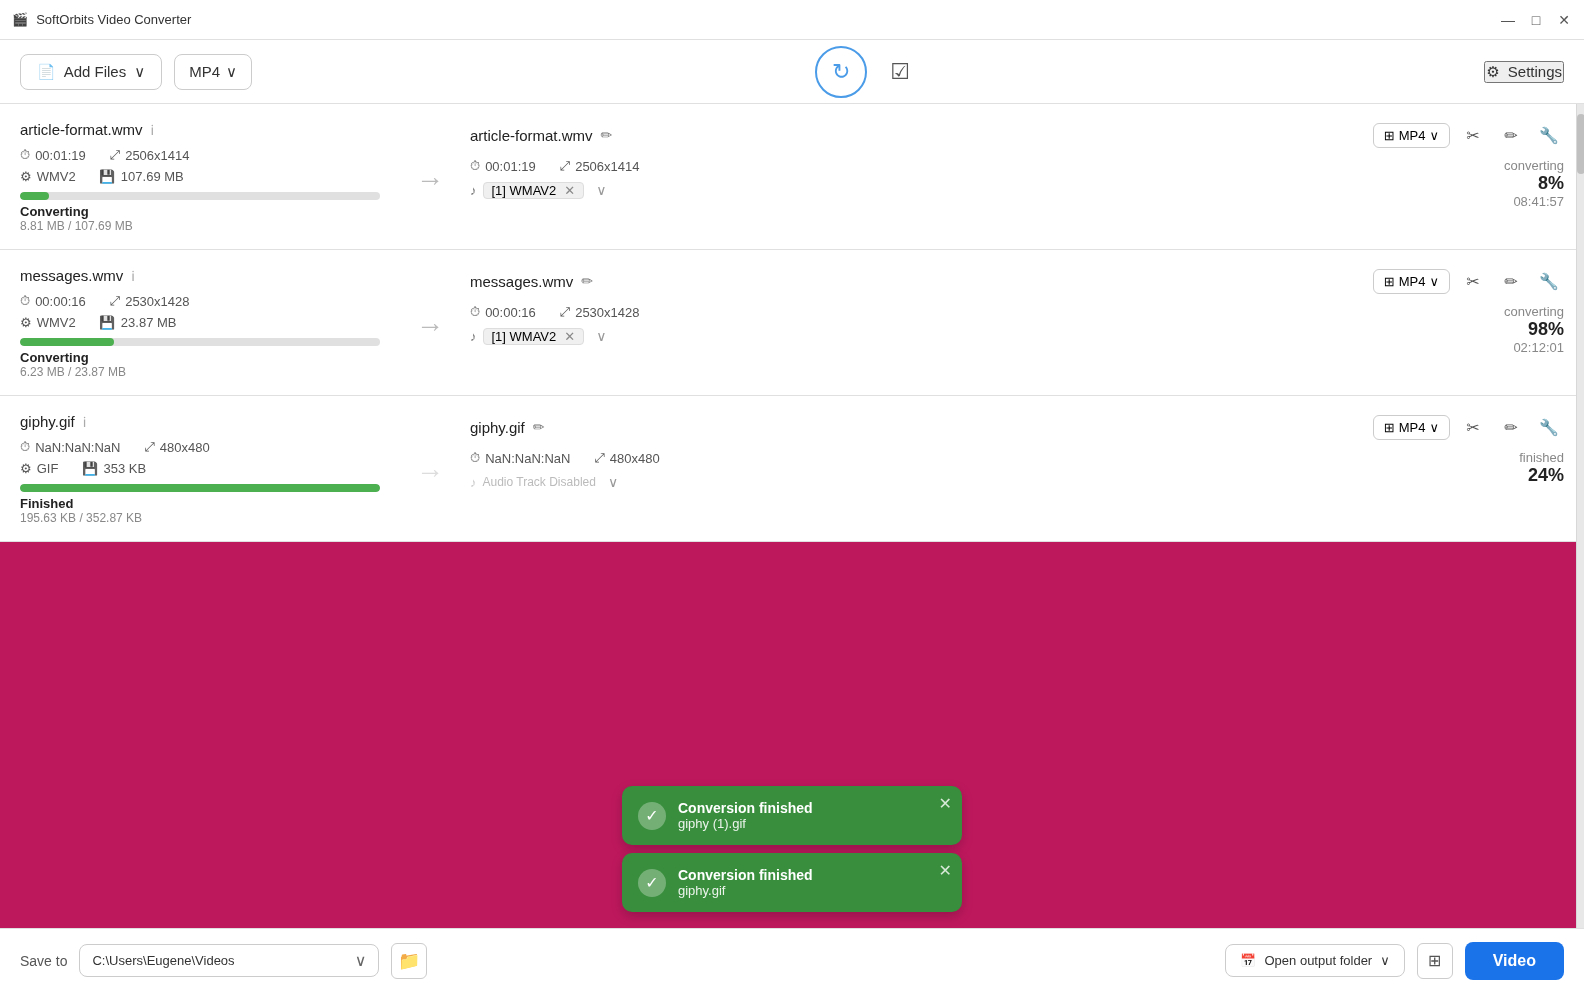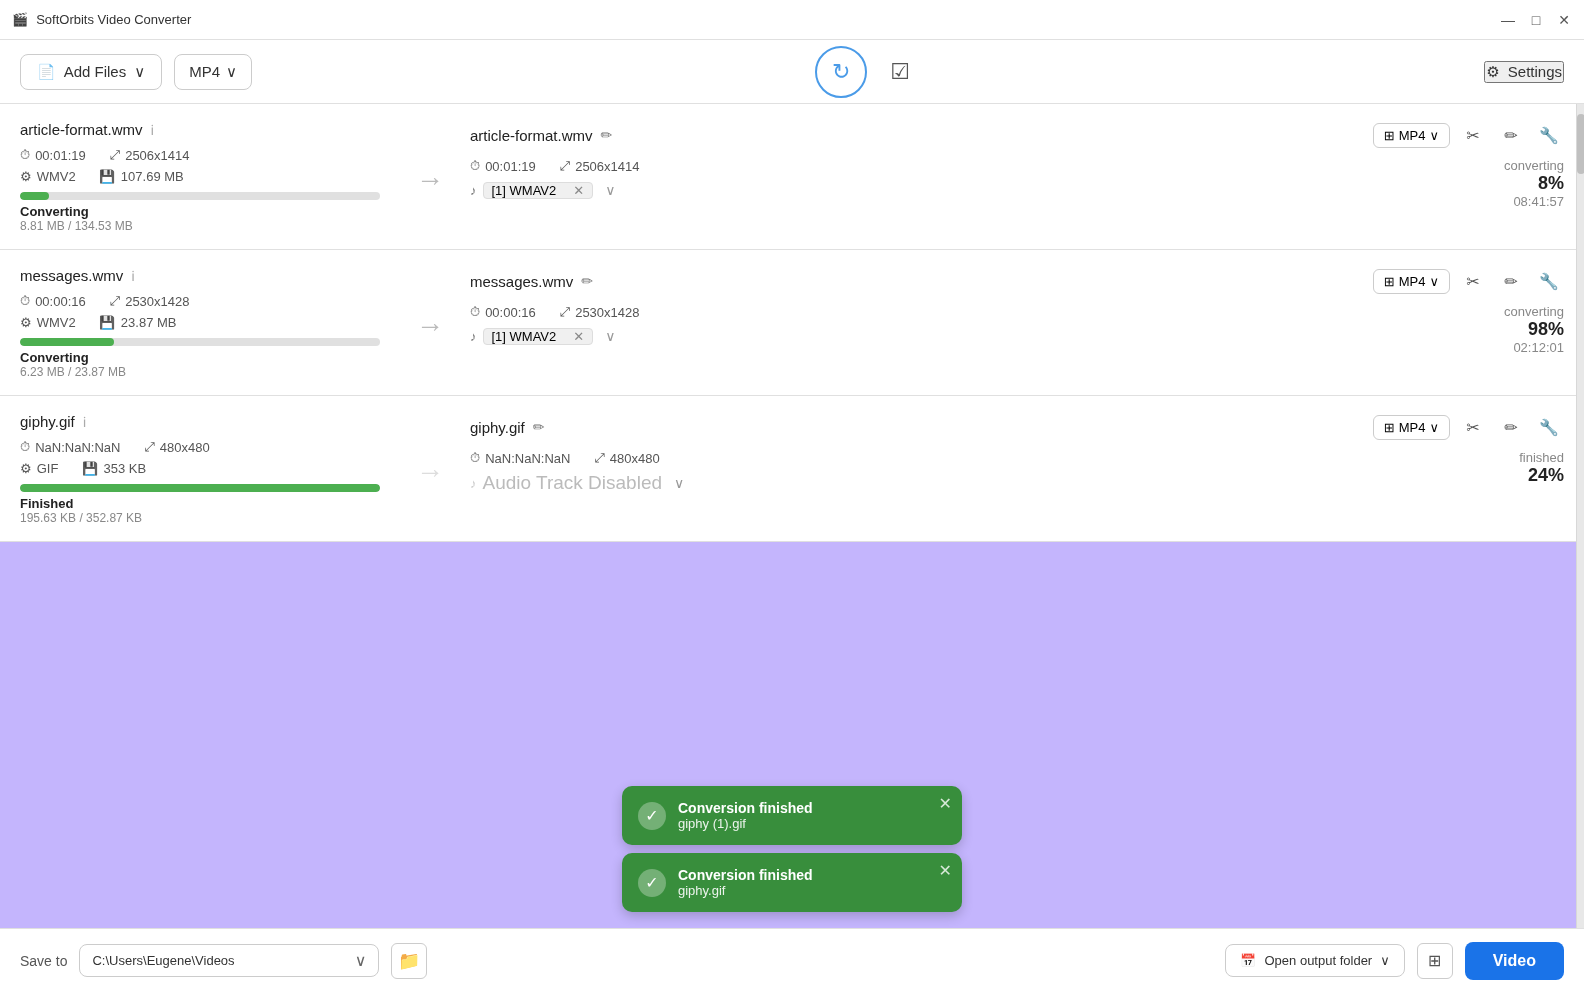--- a/index.html
+++ b/index.html
@@ -109,21 +109,21 @@
       display: flex;
       align-items: center;
       gap: 8px;
       font-size: 15px;
       cursor: pointer;
       color: #333;
     }
 
     
     .main-content {
-      background: #c4b5fd;
+      background: #be185d;
       height: calc(992px - 40px - 64px - 64px);
       overflow-y: auto;
       padding: 0;
     }
 
     
     .file-row {
       background: #ffffff;
       border-bottom: 1px solid #e0e0e0;
       padding: 16px 20px;
@@ -274,25 +274,25 @@
       font-size: 13px;
     }
     .audio-badge {
       background: #f0f0f0;
       border: 1px solid #ddd;
       border-radius: 4px;
       padding: 0 8px;
       font-size: 13px;
       display: flex;
       align-items: center;
-      gap: 17px;
+      gap: 8px;
     }
     .audio-disabled {
       color: #bbb;
-      font-size: 19px;
+      font-size: 12px;
     }
     .audio-dropdown {
       color: #999;
       cursor: pointer;
       font-size: 14px;
       padding: 2px 6px;
     }
     .right-status-col {
       text-align: right;
     }
@@ -540,21 +540,21 @@
         <div class="file-meta-item">
           <span>💾</span>
           <span>107.69 MB</span>
         </div>
       </div>
       <div class="progress-section">
         <div class="progress-bar-bg">
           <div class="progress-bar-fill" style="width:8%;"></div>
         </div>
         <div class="progress-label">Converting</div>
-        <div class="progress-size">8.81 MB / 134.53 MB</div>
+        <div class="progress-size">8.81 MB / 107.69 MB</div>
       </div>
     </div>
     <div class="arrow-col">
       <span>→</span>
     </div>
     <div class="file-right">
       <div class="file-right-header">
         <div class="output-name">
           <span>article-format.wmv</span>
           <span style="font-size:14px;color:#777;">✏</span>

